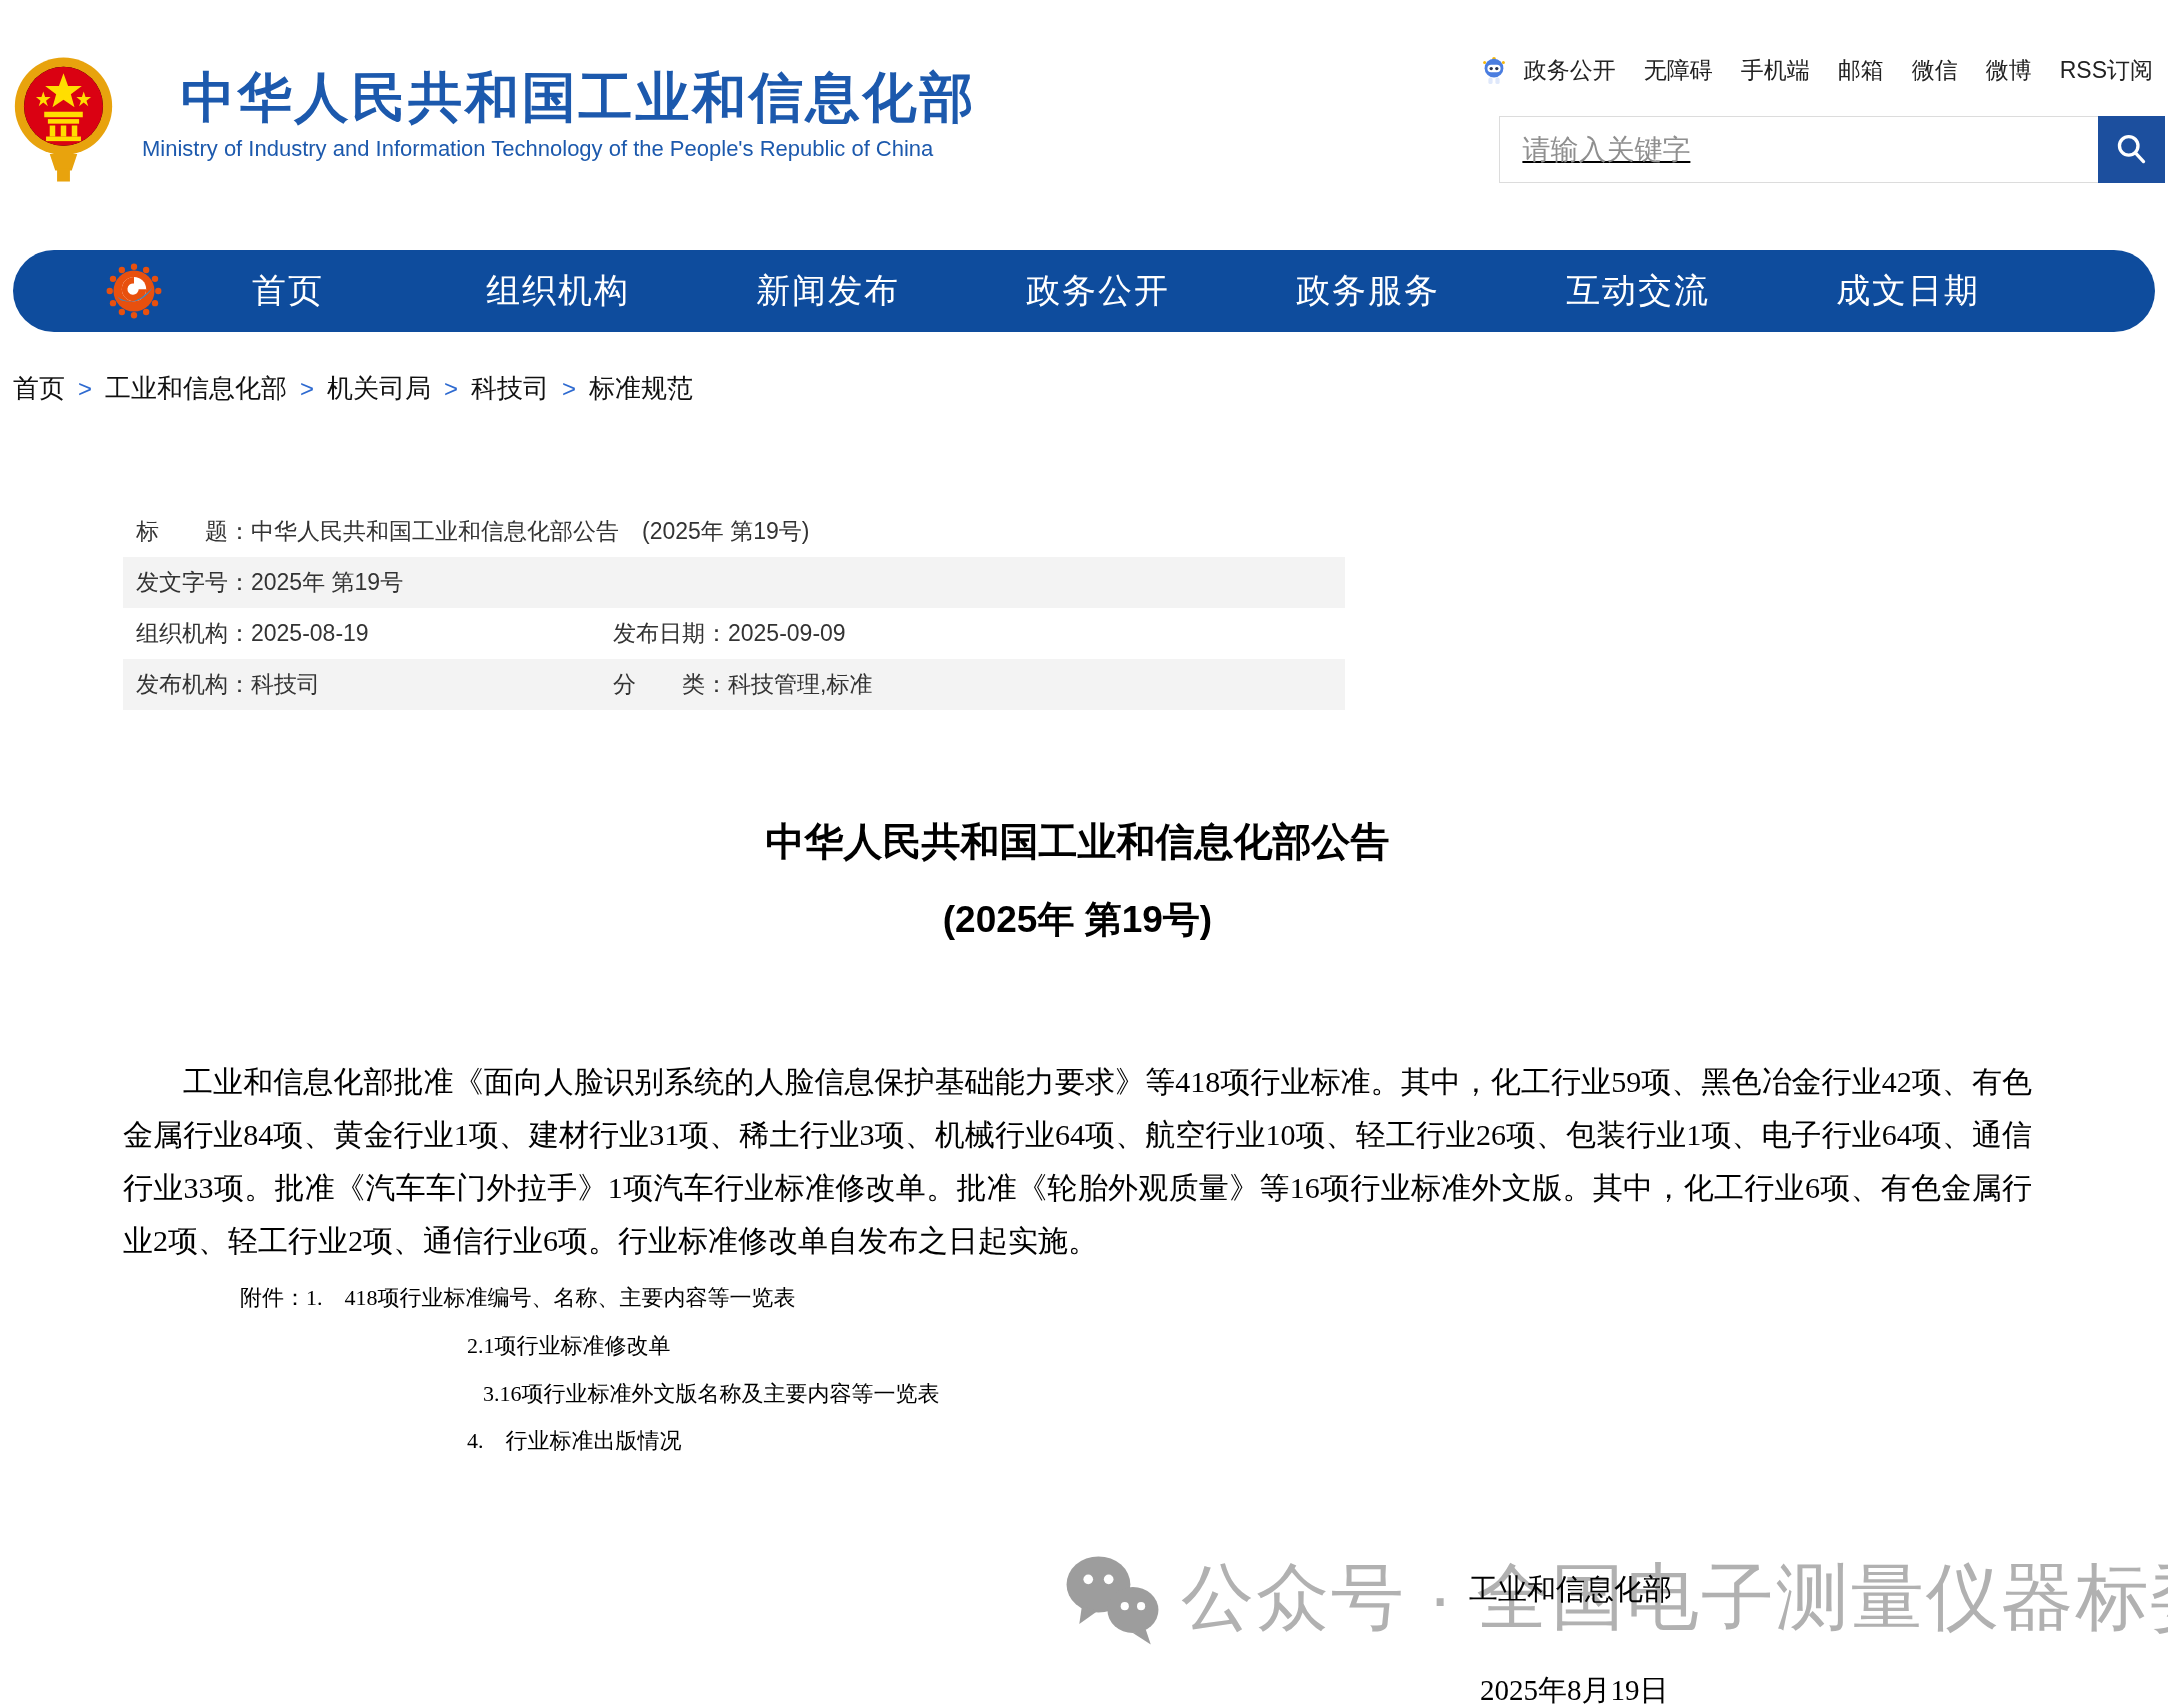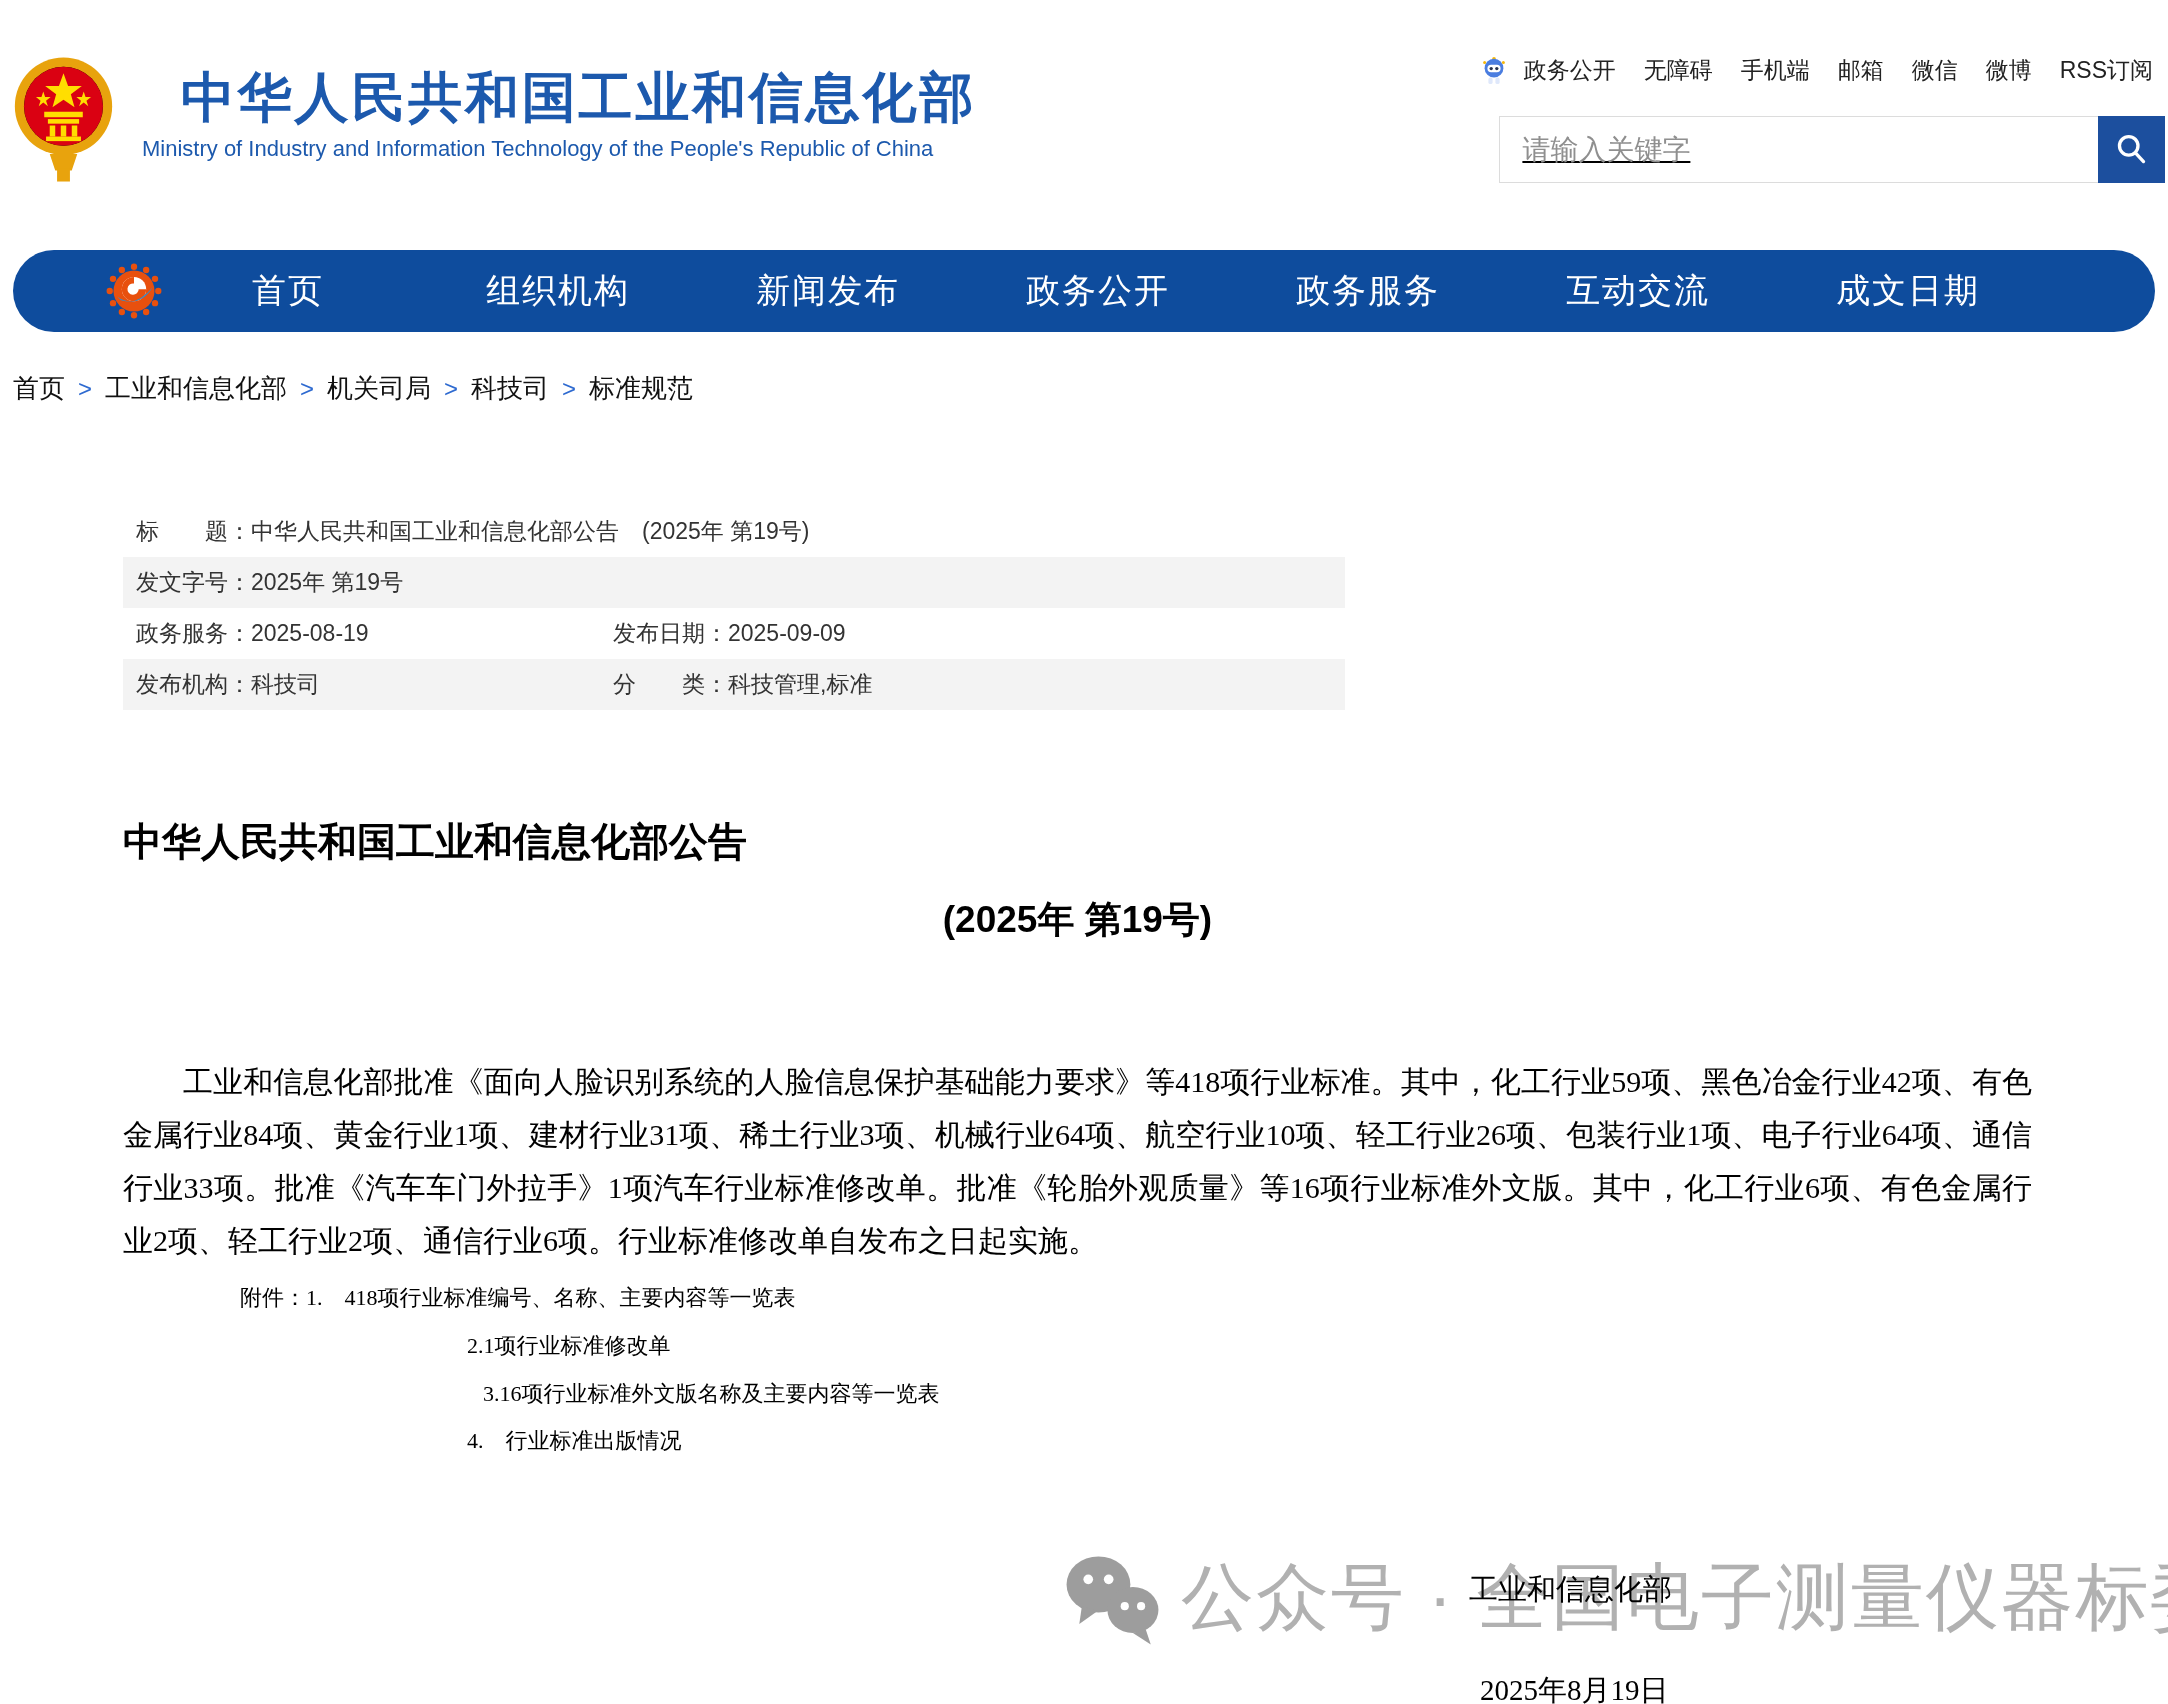--- a/index.html
+++ b/index.html
@@ -44,21 +44,21 @@
   
   #meta-table { position:absolute; left:123px; top:506px; width:1222px; }
   .meta-row { position:relative; height:51px; line-height:51px; font-size:23px; color:#333;
     padding-left:13px; white-space:nowrap; }
   .meta-row.gray { background:#f3f3f3; }
   .meta-label { color:#333; }
   .meta-col2 { position:absolute; left:490px; top:0; }
 
   
   #article { position:absolute; left:123px; top:802px; width:1909px; }
-  #article-title-1 { font-size:39px; font-weight:bold; color:#000;
+  #article-title-1 { text-align:center; font-size:39px; font-weight:bold; color:#000;
     margin-top:13px; }
   #article-title-2 { text-align:center; font-size:37px; font-weight:bold; color:#000;
     margin-top:26px; }
   #article-paragraph { margin-top:110px; font-family:"Liberation Serif","DejaVu Serif",serif;
     font-size:30px; line-height:53px; color:#000; text-align:justify; text-indent:2em; }
 
   .attach-line { position:absolute; font-family:"Liberation Serif","DejaVu Serif",serif;
     font-size:22px; color:#000; white-space:nowrap; }
   #attach-1 { left:240px; top:1283px; }
   #attach-2 { left:467px; top:1331px; }
@@ -182,21 +182,21 @@
 </div>
 
 <div id="meta-table">
   <div class="meta-row">
     <span class="meta-label">标　　题：</span><span>中华人民共和国工业和信息化部公告　(2025年 第19号)</span>
   </div>
   <div class="meta-row gray">
     <span class="meta-label">发文字号：</span><span>2025年 第19号</span>
   </div>
   <div class="meta-row">
-    <span class="meta-label">政务服务：</span><span>2025-08-19</span>
+    <span class="meta-label">组织机构：</span><span>2025-08-19</span>
     <span class="meta-col2"><span class="meta-label">发布日期：</span><span>2025-09-09</span></span>
   </div>
   <div class="meta-row gray">
     <span class="meta-label">发布机构：</span><span>科技司</span>
     <span class="meta-col2"><span class="meta-label">分　　类：</span><span>科技管理,标准</span></span>
   </div>
 </div>
 
 <div id="article">
   <div id="article-title-1">中华人民共和国工业和信息化部公告</div>

